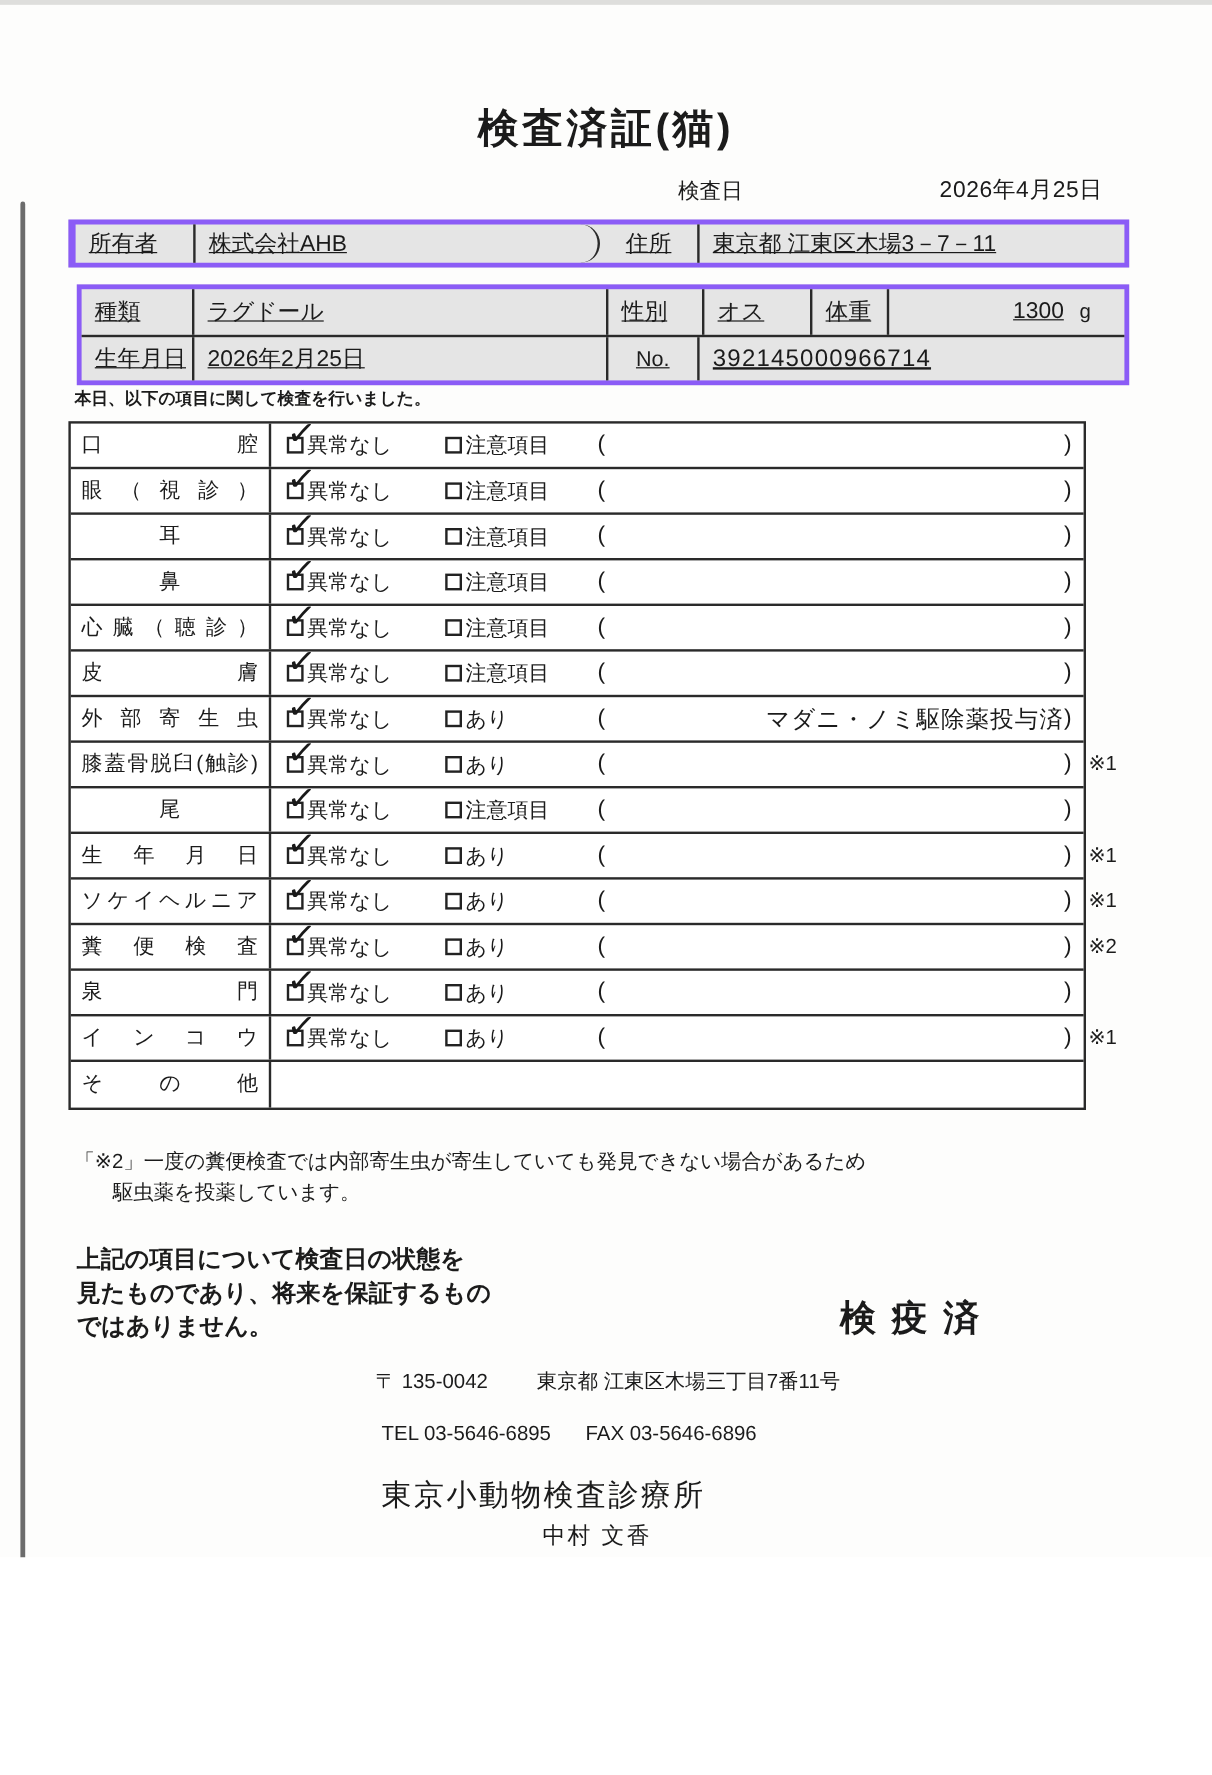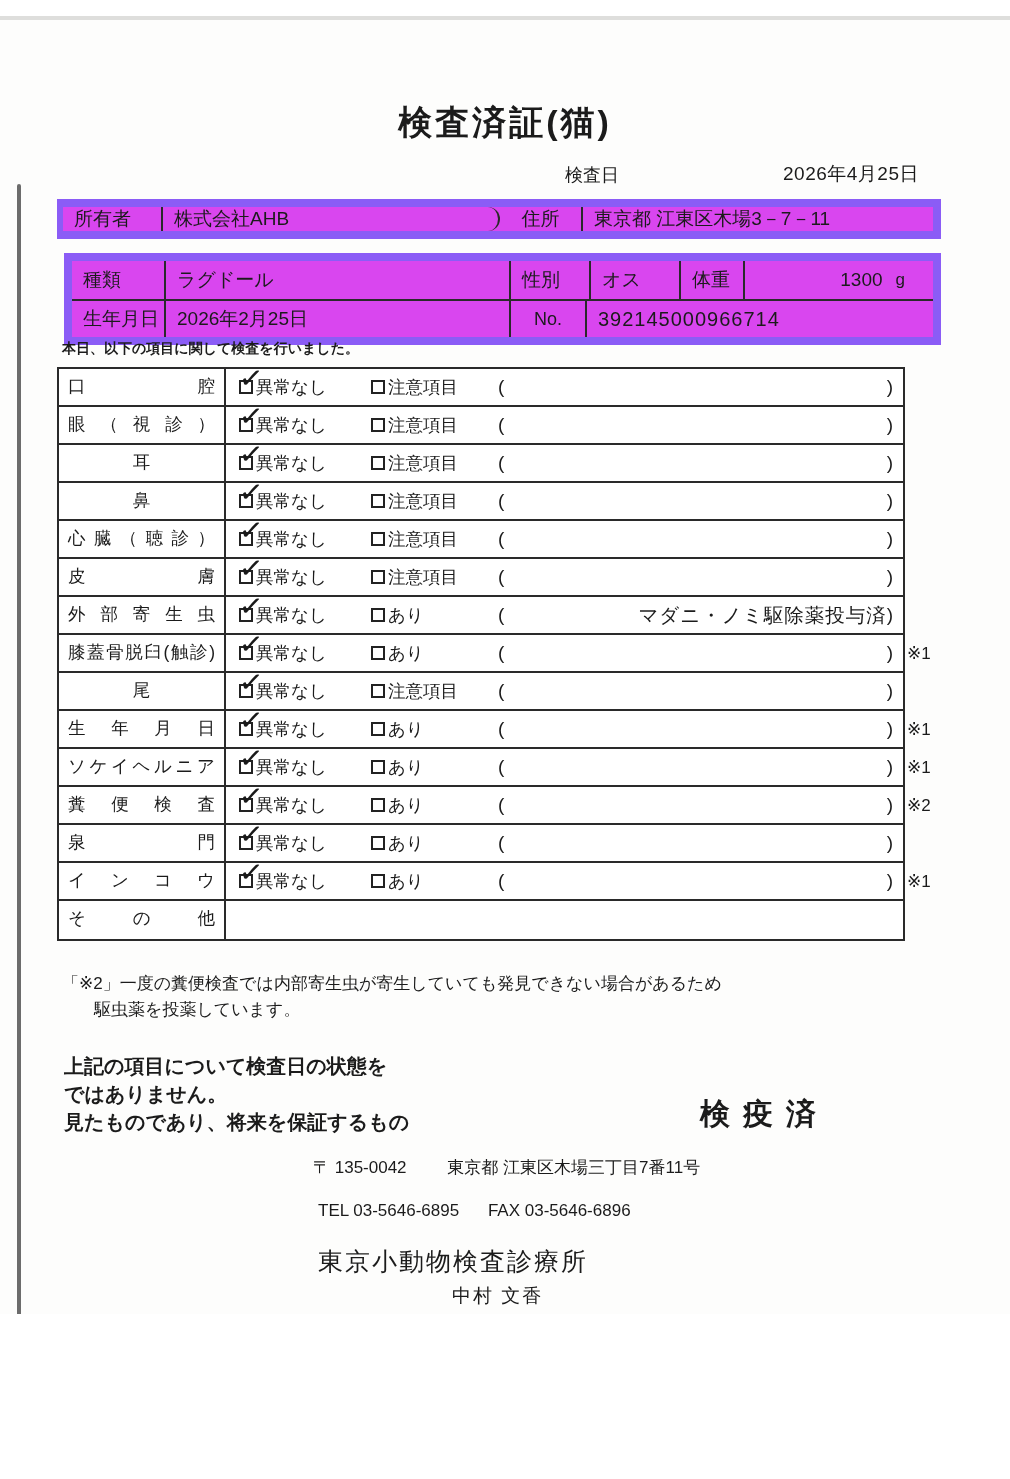--- a/index.html
+++ b/index.html
@@ -1,31 +1,31 @@
 <!DOCTYPE html>
 <html><head>
 <meta charset="utf-8">
 <style>
   * { margin:0; padding:0; box-sizing:border-box; }
   html,body { background:#ffffff; }
   body { font-family:"Liberation Sans","DejaVu Sans",sans-serif; color:#1b1b1b; }
-  .page { position:relative; width:1010px; height:1298px; margin:16px auto; background:#fdfdfc; overflow:hidden; }
+  .page { position:relative; width:1010px; height:1298px; margin:0 auto; background:#fdfdfc; overflow:hidden; }
 
   
   .scan-top { position:absolute; top:0; left:0; right:0; height:4px; background:#d6d6d3; opacity:.8; }
   .scan-left { position:absolute; left:17px; top:168px; width:4px; height:1276px; background:#474747; opacity:.8; border-radius:2px; }
   .scan-corner { position:absolute; left:16px; top:1398px; width:13px; height:58px; background:#232323; opacity:.75; transform:rotate(20deg); border-radius:5px; }
   .scan-bottom { position:absolute; left:330px; top:1396px; width:680px; height:15px; background:#4a4a4a; opacity:.6; transform:rotate(-0.2deg); }
 
   .title { position:absolute; top:84px; left:0; width:100%; text-align:center; font-size:34px; font-weight:700; letter-spacing:3px; }
 
   .date-label { position:absolute; top:147px; left:565px; font-size:18px; }
   .date-value { position:absolute; top:145px; left:783px; font-size:19px; letter-spacing:.5px; }
 
-  .tbl { position:absolute; display:flex; flex-direction:column; border:8px solid #8b5cf6; background:#d946ef; }
+  .tbl { position:absolute; display:flex; flex-direction:column; border:4px solid #8b5cf6; background:#e5e5e5;text-decoration:underline; }
   .trow { display:flex; height:38px; }
   .trow + .trow { border-top:2px solid #2a2a2a; }
   .cell { display:flex; align-items:center; padding:0 11px; font-size:19px; white-space:nowrap; overflow:hidden; }
   .cell.vline { border-right:2px solid #2a2a2a; }
 
   .owner-table { left:57px; top:183px; width:884px; height:40px; border-left-width:6px; flex-direction:row; }
   .w-owner-label { width:100px; }
   .w-owner-name { width:337px;border-radius:16px; }
   .w-addr-label { width:83px; justify-content:center; }
   .w-addr { flex:1; }
@@ -397,22 +397,22 @@
     <span class="mark"></span>
   </div>
       </div>
   </div>
 
   <div class="note2a">「※2」一度の糞便検査では内部寄生虫が寄生していても発見できない場合があるため</div>
   <div class="note2b">駆虫薬を投薬しています。</div>
 
   <div class="disclaimer">
     <div>上記の項目について検査日の状態を</div>
+    <div>見たものであり、将来を保証するもの</div>
     <div>ではありません。</div>
-    <div>見たものであり、将来を保証するもの</div>
   </div>
 
   <div class="stamp">検疫済</div>
 
   <div class="postal-line">
     <span>〒 135-0042</span>
     <span class="addr">東京都 江東区木場三丁目7番11号</span>
   </div>
 
   <div class="tel-line">

